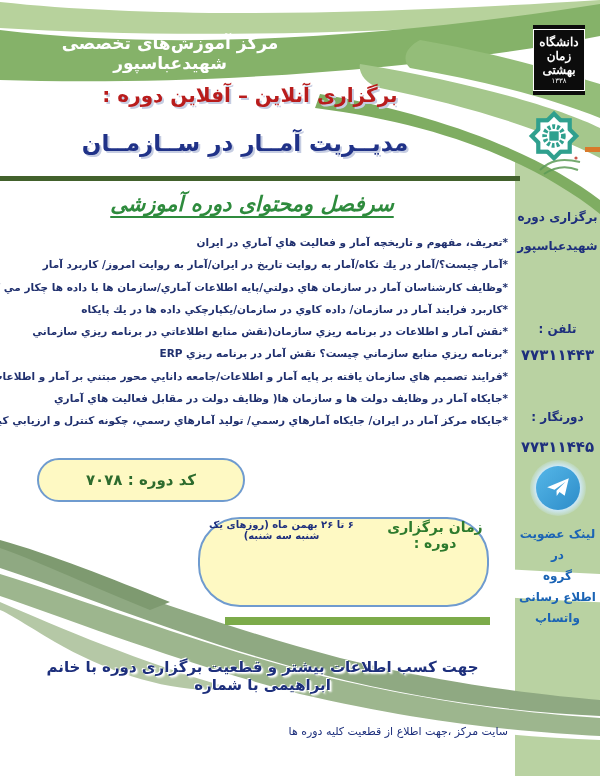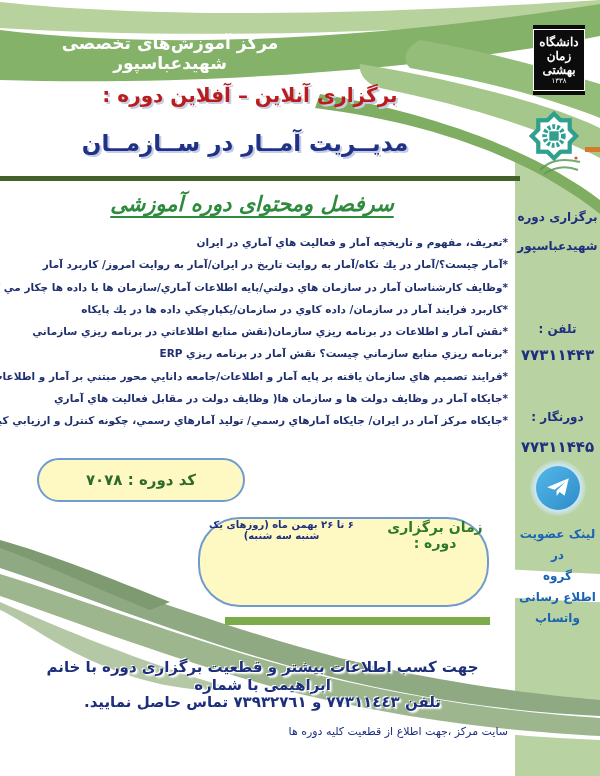--- a/index.html
+++ b/index.html
@@ -144,21 +144,20 @@
   </div>
 
   <div class="abs pill pill-code">کد دوره : ۷۰۷۸</div>
   <div class="abs pill pill-sched">
     <div class="sched-title">زمان برگزاری دوره :</div>
     <div class="sched-dates">۶ تا ۲۶ بهمن ماه (روزهای یک شنبه سه شنبه)</div>
   </div>
   <div class="abs accent-bar"></div>
 
   <div class="abs contact1">جهت کسب اطلاعات بیشتر و قطعیت برگزاری دوره با خانم ابراهیمی با شماره</div>
-  <div class="abs contact2">تلفن ٧٧٣١١٤٤٣ و ٧٣٩٣٢٧٦١ تماس حاصل نمایید.</div>
   <div class="abs site-note">سایت مرکز ،جهت اطلاع از قطعیت کلیه دوره ها</div>
 
   <div class="abs sb-text sb-small" style="top:210px">برگزاری دوره</div>
   <div class="abs sb-text sb-small" style="top:239px">شهیدعباسپور</div>
   <div class="abs sb-text sb-small" style="top:322px">تلفن :</div>
   <div class="abs sb-text sb-num" style="top:346px">۷۷۳۱۱۴۴۳</div>
   <div class="abs sb-text sb-small" style="top:410px">دورنگار :</div>
   <div class="abs sb-text sb-num" style="top:438px">۷۷۳۱۱۴۴۵</div>
 
   <div class="abs tg-wrap">

